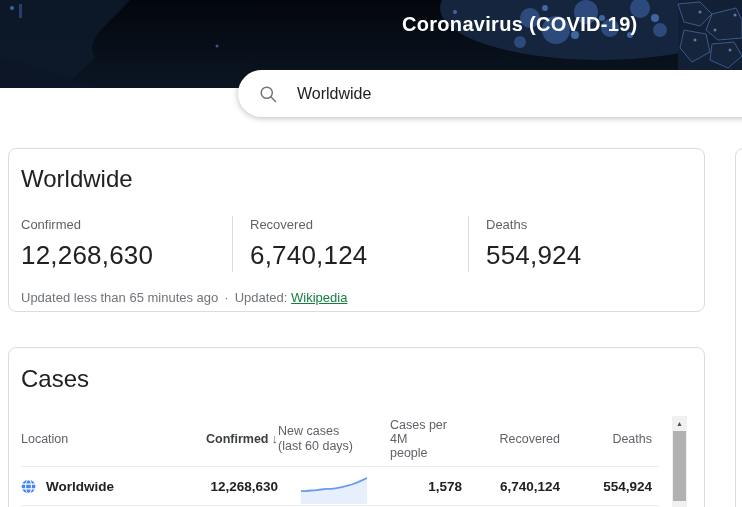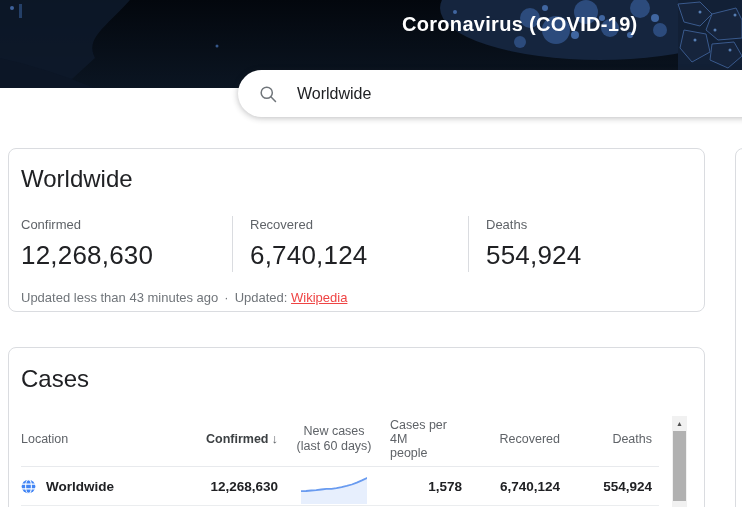--- a/index.html
+++ b/index.html
@@ -28,34 +28,34 @@
   .summary-card { left:8px; top:148px; width:697px; height:164px; padding:17px 12px 0; }
   .stats-row { display:flex; margin-top:24px; min-height:56px; }
   .stat-col { padding-top:1px; }
   .stat-col.c1 { width:211px; }
   .stat-col.c2 { width:236px; border-left:1px solid #dadce0; padding-left:17px; }
   .stat-col.c3 { flex:1; border-left:1px solid #dadce0; padding-left:17px; }
   .stat-label { font-size:13px; color:#5f6368; }
   .stat-value { font-size:26px; font-weight:500; color:#202124; margin-top:8px; letter-spacing:.2px; }
   .updated-line { margin-top:18px; font-size:13px; color:#70757a; }
   .updated-line .sep { margin:0 6px; }
-  .source-link { text-decoration:underline; color:#ef4444; cursor:pointer; }
+  .source-link { text-decoration:underline; color:#15803d; cursor:pointer; }
 
   .side-card { left:735px; top:148px; width:60px; height:600px; }
 
   
   .cases-card { left:8px; top:347px; width:697px; height:200px; padding:18px 12px 0;
     border-radius:8px 8px 0 0; overflow:hidden; }
   .table-head { display:flex; align-items:center; margin-top:20px; width:638px;
     min-height:54px; font-size:12.5px; color:#5f6368; line-height:15px; }
   .th { cursor:pointer; }
   .th.loc { width:165px; text-align:left; }
   .th.conf { width:92px; text-align:right; color:#3c4043; font-weight:700; white-space:nowrap; }
   .th.conf .sort-ic { color:#5f6368; font-weight:400; font-size:13px; margin-left:3px; }
-  .th.newc { width:112px; text-align:center; }
+  .th.newc { width:112px; }
   .th.per1m { width:72px; text-align:left; line-height:14px; }
   .th.recov { width:98px; text-align:right; }
   .th.death { width:99px; text-align:right; padding-right:7px; }
   .head-divider { width:638px; height:1px; background:#e8eaed; }
   .table-row { display:flex; align-items:center; width:638px; height:39px;
     border-bottom:1px solid #ebedef; font-size:13.5px; font-weight:700; color:#202124; cursor:pointer; }
   .td.loc { width:165px; display:flex; align-items:center; }
   .td.loc .loc-name { margin-left:10px; }
   .td.conf { width:92px; text-align:right; }
   .td.newc { width:112px; height:100%; display:flex; justify-content:center; align-items:flex-end; }
@@ -147,21 +147,21 @@
     <div class="stat-col c2">
       <div class="stat-label">Recovered</div>
       <div class="stat-value">6,740,124</div>
     </div>
     <div class="stat-col c3">
       <div class="stat-label">Deaths</div>
       <div class="stat-value">554,924</div>
     </div>
   </div>
   <div class="updated-line">
-    <span>Updated less than 43 minutes ago</span><span class="sep">·</span><span>Updated:</span>
+    <span>Updated less than 65 minutes ago</span><span class="sep">·</span><span>Updated:</span>
     <span class="source-link">Wikipedia</span>
   </div>
 </div>
 
 <div class="card side-card"></div>
 
 <div class="card cases-card">
   <div class="card-title">Cases</div>
 
   <div class="table-head">

